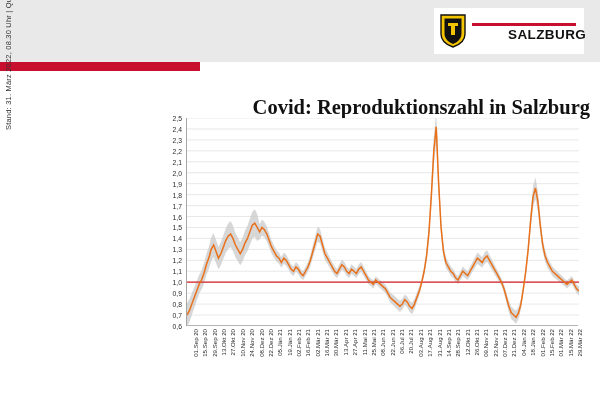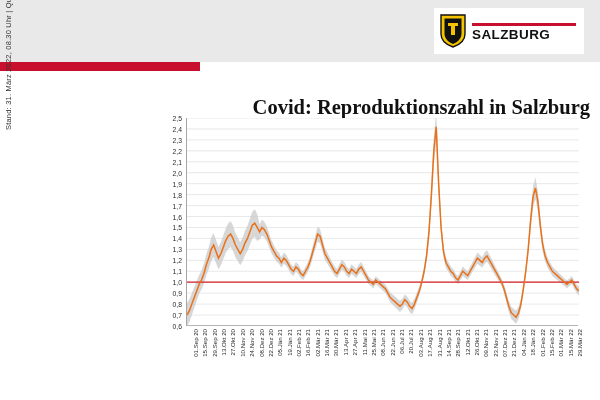--- a/index.html
+++ b/index.html
@@ -32,21 +32,21 @@
     position: absolute; left: 0; top: 0; width: 26px; height: 34px;
   }
   #logo-text {
     display: flex; flex-direction: column; justify-content: center;
     line-height: 1.0;
   }
   #logo-text .l1 {
     font-size: 13.5px; letter-spacing: 1.2px; color: #111; font-weight: bold;
   }
   #logo-text .l2 {
-    font-size: 13.5px; letter-spacing: 0.4px; color: #111; font-weight: bold;
+    font-size: 13.5px; letter-spacing: 0.4px; color: #111; font-weight: bold; margin-left: 36px;
   }
   #logo-text .rule {
     height: 3px; background: #c8102e; margin: 2px 0 2px 0; width: 104px;
   }
   #red-bar {
     position: absolute; left: 0; top: 62px; width: 200px; height: 9px;
     background: #c8102e;
   }
   
   #side-note {

